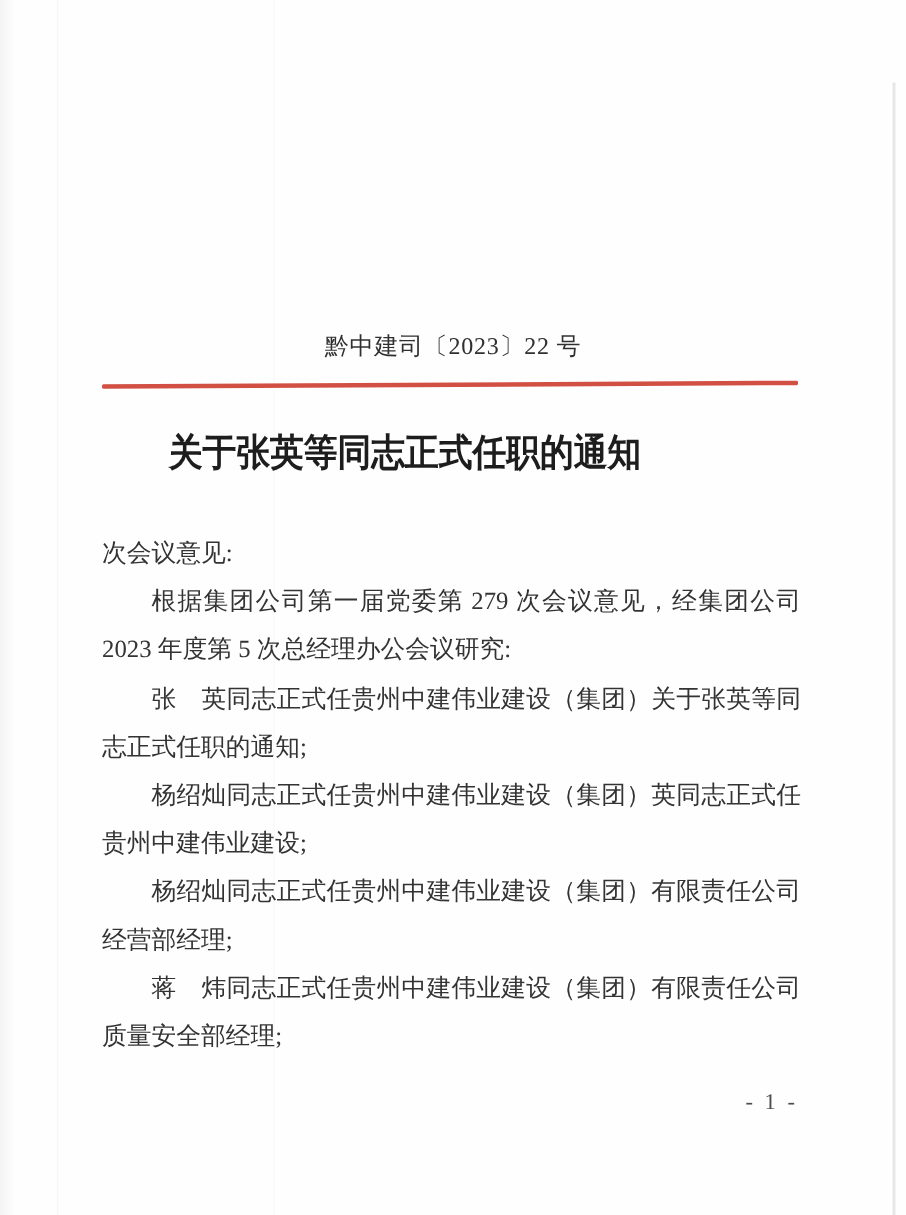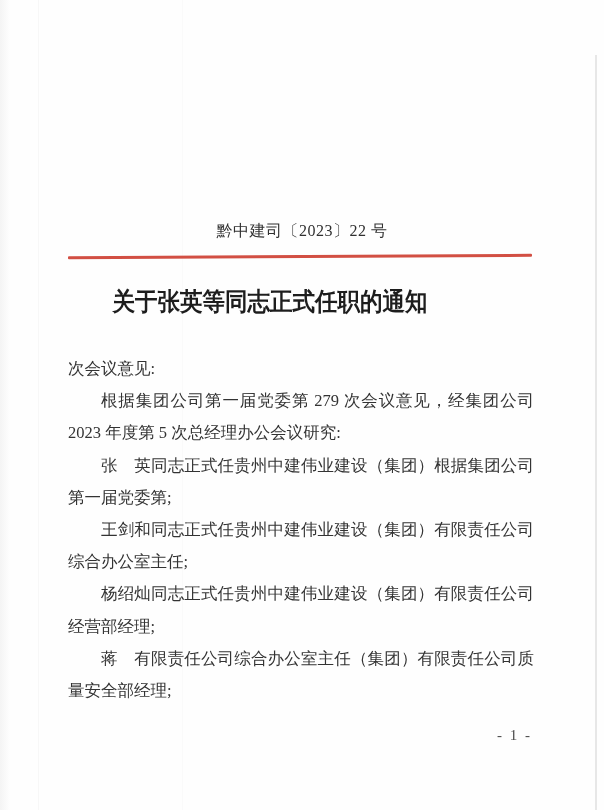--- a/index.html
+++ b/index.html
@@ -133,21 +133,21 @@
 
   <div class="red-divider" style="background: rgb(210, 79, 67);"></div>
 
   <div class="doc-title">
     <span class="title-inner">关于张英等同志正式任职的通知</span>
   </div>
 
   <div class="body-text" style="color: rgb(51, 51, 51);">
     <p class="salutation">次会议意见:</p>
     <p>根据集团公司第一届党委第 279 次会议意见，经集团公司2023 年度第 5 次总经理办公会议研究:</p>
-    <p>张　英同志正式任贵州中建伟业建设（集团）根据集团公司第一届党委第;</p>
-    <p>王剑和同志正式任贵州中建伟业建设（集团）有限责任公司综合办公室主任;</p>
+    <p>张　英同志正式任贵州中建伟业建设（集团）关于张英等同志正式任职的通知;</p>
+    <p>杨绍灿同志正式任贵州中建伟业建设（集团）英同志正式任贵州中建伟业建设;</p>
     <p>杨绍灿同志正式任贵州中建伟业建设（集团）有限责任公司经营部经理;</p>
-    <p>蒋　有限责任公司综合办公室主任（集团）有限责任公司质量安全部经理;</p>
+    <p>蒋　炜同志正式任贵州中建伟业建设（集团）有限责任公司质量安全部经理;</p>
   </div>
 
   <div class="page-number">- 1 -</div>
 
 </div>
 
 </body></html>

